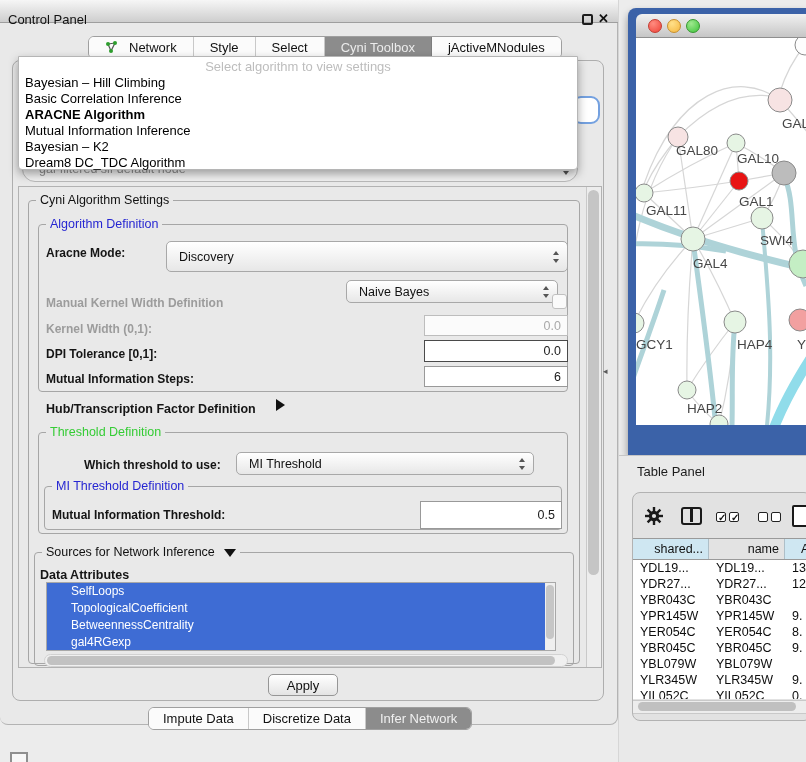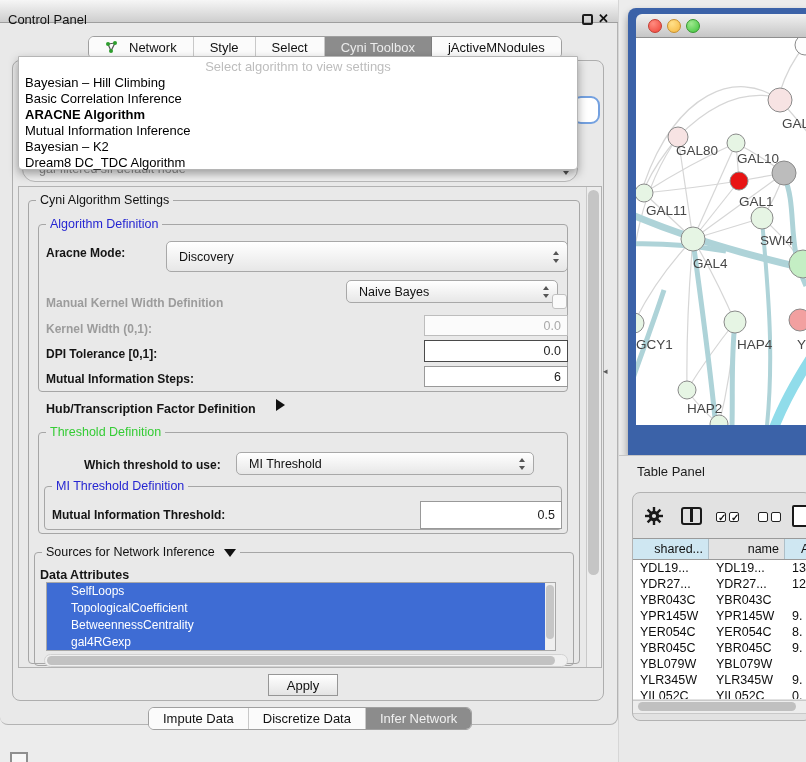--- a/index.html
+++ b/index.html
@@ -82,21 +82,21 @@
 
   #attr-list { left:46px; top:582px; width:510px; height:69px; background:#fff; border:1px solid #a8a8a8; overflow:hidden; }
   .attr-item { height:17px; line-height:17px; padding-left:24px; font-size:12px; color:#fff; background:#3e6cd4;
     width:calc(100% - 10px); }
   #attr-vscroll { left:545px; top:583px; width:10px; height:67px; background:#efefef; }
   #attr-vthumb { left:546px; top:585px; width:8px; height:54px; background:#c6c6c6; border-radius:4px; }
   #attr-hscroll { left:44px; top:654px; width:524px; height:13px; background:#f0f0f0; border:1px solid #d2d2d2; border-radius:7px; }
   #attr-hthumb { left:47px; top:656px; width:508px; height:9px; background:#c2c2c2; border-radius:5px; }
 
   #apply-btn { left:268px; top:674px; width:70px; height:22px; background:linear-gradient(#ffffff,#e4e4e4);
-    border:1px solid #969696; border-radius:0; font-size:13px; color:#111;
+    border:1px solid #969696; border-radius:5px; font-size:13px; color:#111;
     display:flex; align-items:center; justify-content:center; }
 
   #bottom-tabs { left:148px; top:707px; height:23px; display:flex; background:#fbfbfb;
     border:1px solid #9f9f9f; border-radius:6px; overflow:hidden; }
   .btab { display:flex; align-items:center; padding:0 14px; font-size:13px; color:#111;
     border-right:1px solid #c9c9c9; white-space:nowrap; background:#fbfbfb; }
   .btab:last-child { border-right:none; }
   .btab.sel { background:#8c8c8c; color:#f0f0f0; }
 
   #splitter-arrow { left:603px; top:366px; font-size:9px; color:#5a5a5a; }

